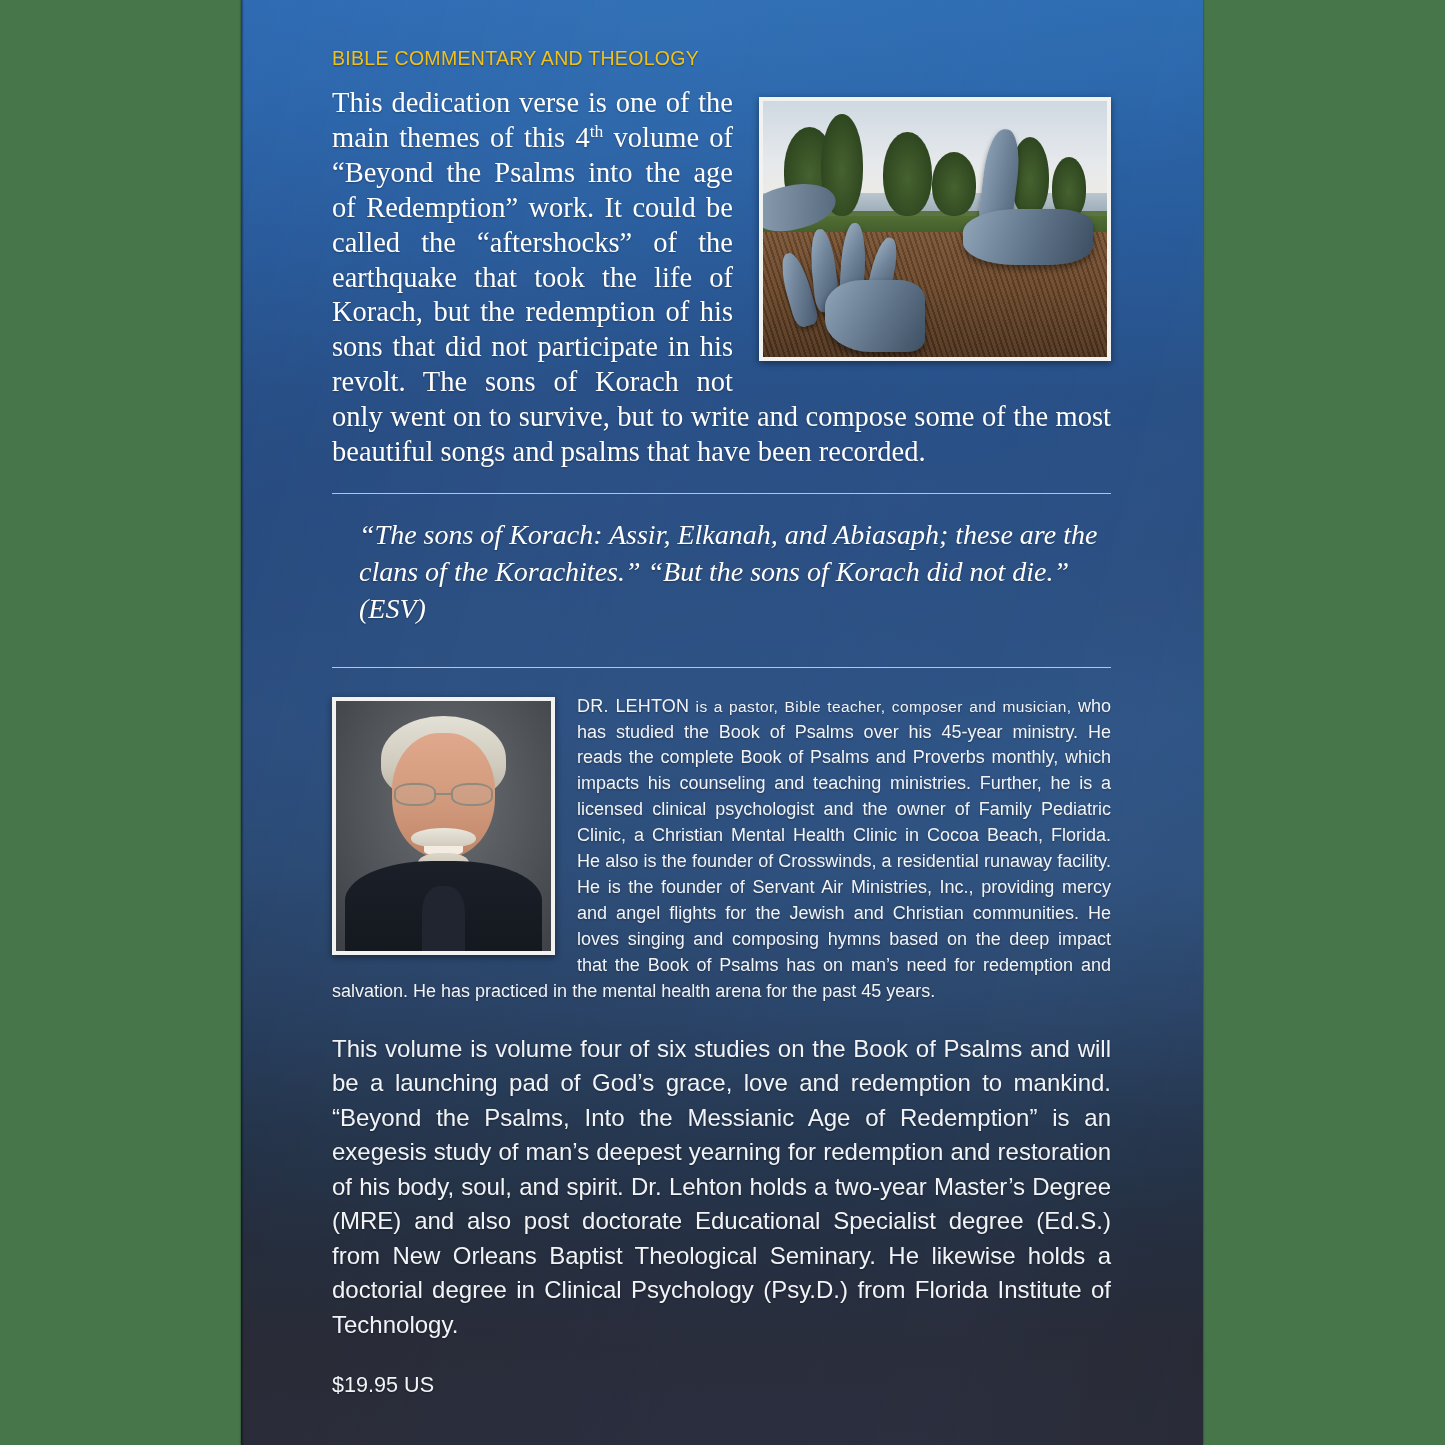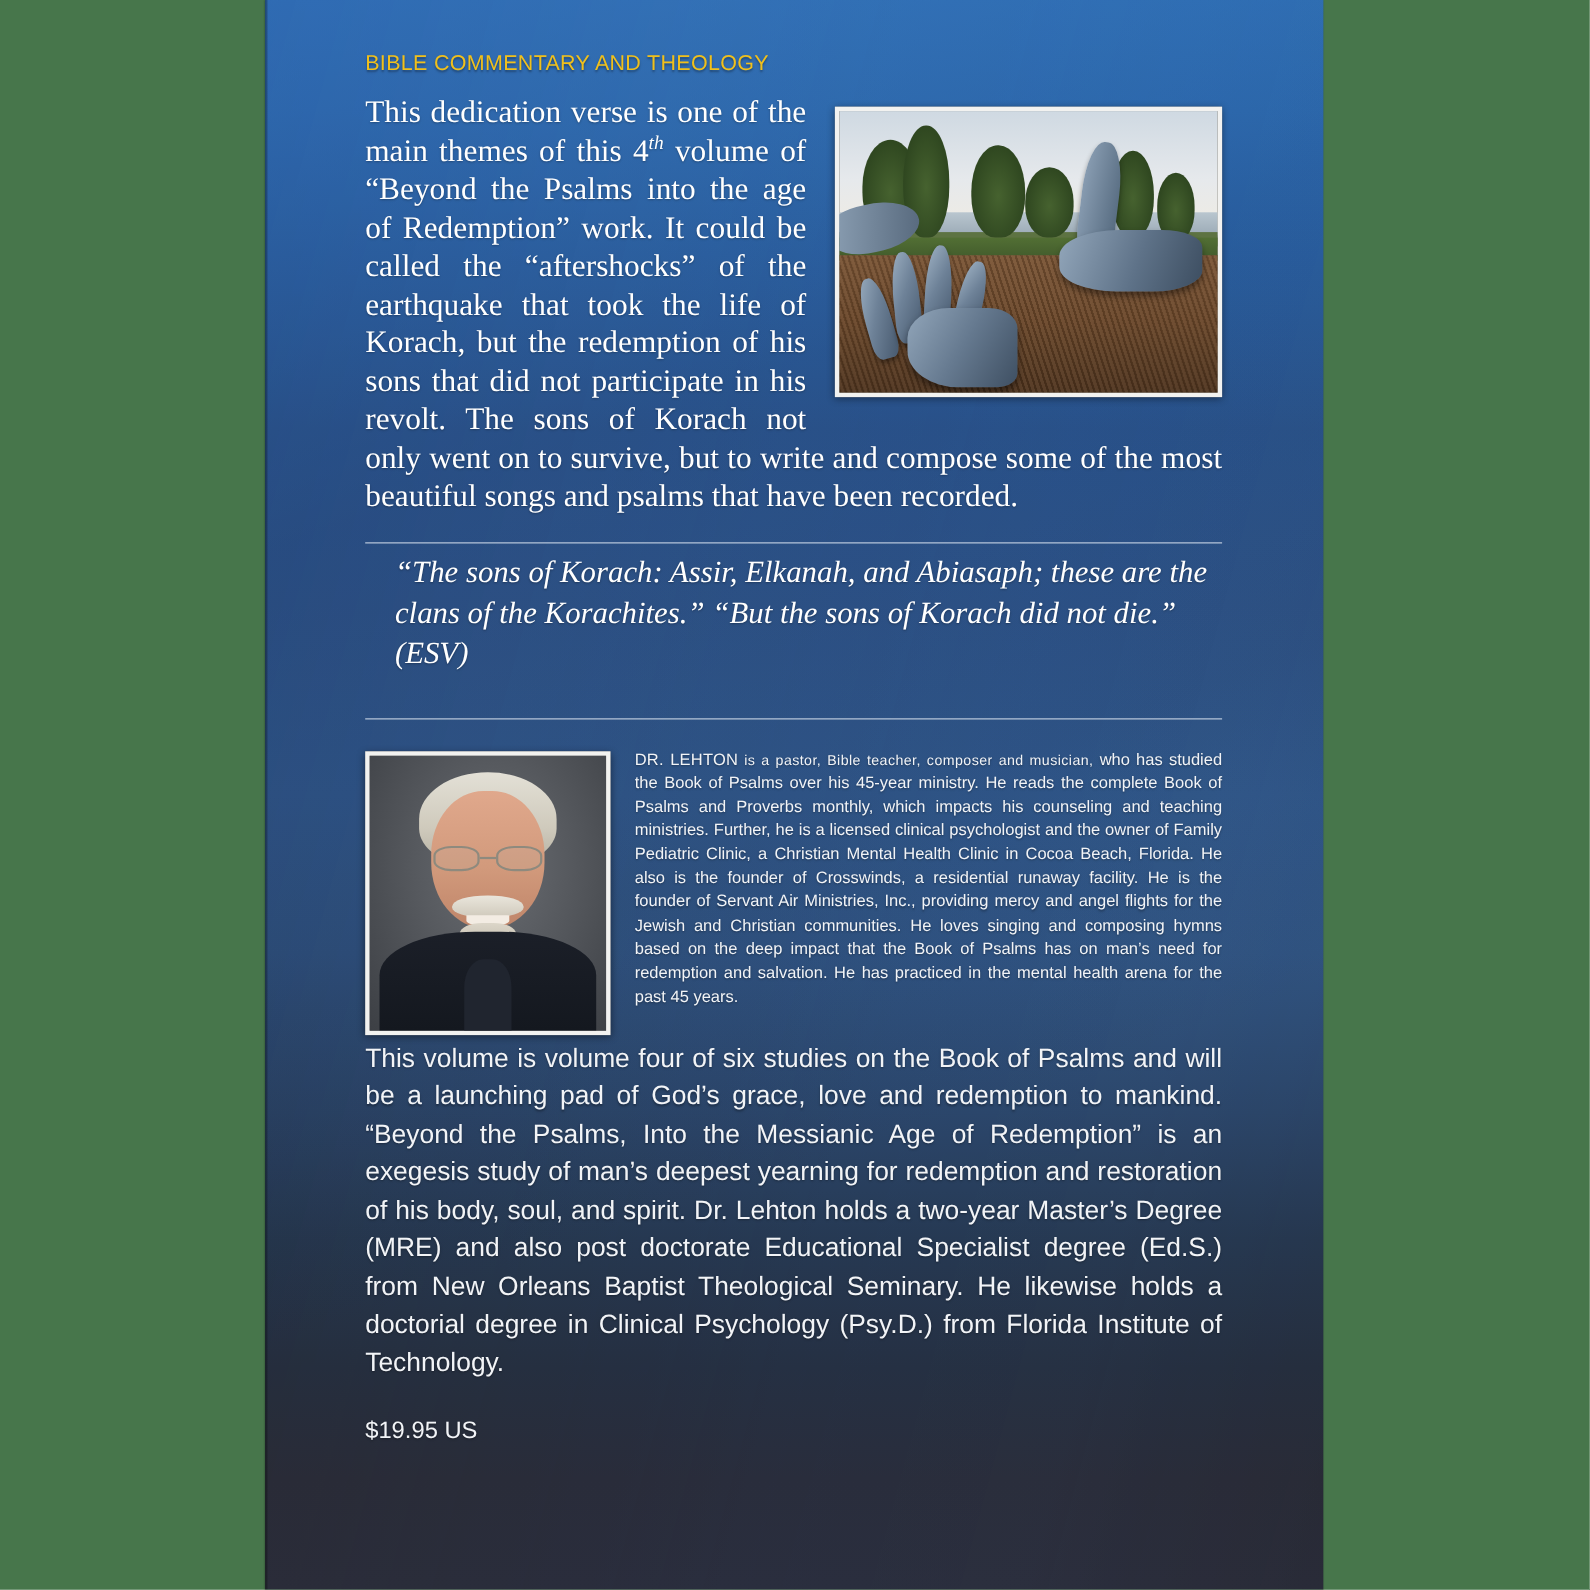--- a/index.html
+++ b/index.html
@@ -87,21 +87,21 @@
   
   .lead {
     font-family: "Liberation Serif", serif;
     color: #ffffff;
     font-size: 28.5px;
     line-height: 1.225;
     text-align: justify;
     margin: 16px 0 0 0;
     text-shadow: 0 1px 2px rgba(0,0,0,0.3);
   }
-  .lead sup { font-size: 0.62em; vertical-align: super; line-height: 0; font-style: italic; }
+  .lead sup { font-size: 0.62em; vertical-align: super; line-height: 0; }
 
   
   .sculpture-figure {
     float: right;
     width: 352px;
     height: 264px;
     margin: 11px 0 6px 26px;
     border: 4px solid #f2f2f0;
     box-sizing: border-box;
     position: relative;
@@ -189,30 +189,30 @@
     height: 0;
   }
   .quote-block { clear: both; }
   .rule-top { margin-top: 23px; }
   .quote {
     font-family: "Liberation Serif", serif;
     font-style: italic;
     color: #ffffff;
     font-size: 28px;
     line-height: 1.33;
-    margin: 8px 0 0 0;
+    margin: 22px 0 0 0;
     padding: 0 0 0 27px;
     text-shadow: 0 1px 2px rgba(0,0,0,0.32);
   }
   .rule-bottom { margin-top: 39px; }
 
   
   .bio {
     color: #f2f4f7;
-    font-size: 15px;
+    font-size: 18px;
     line-height: 1.44;
     text-align: justify;
     margin: 26px 0 0 0;
     text-shadow: 0 1px 2px rgba(0,0,0,0.35);
   }
   .bio-name { letter-spacing: 0.2px; }
   .bio-smallcaps {
     font-size: 0.86em;
     letter-spacing: 0.4px;
   }

